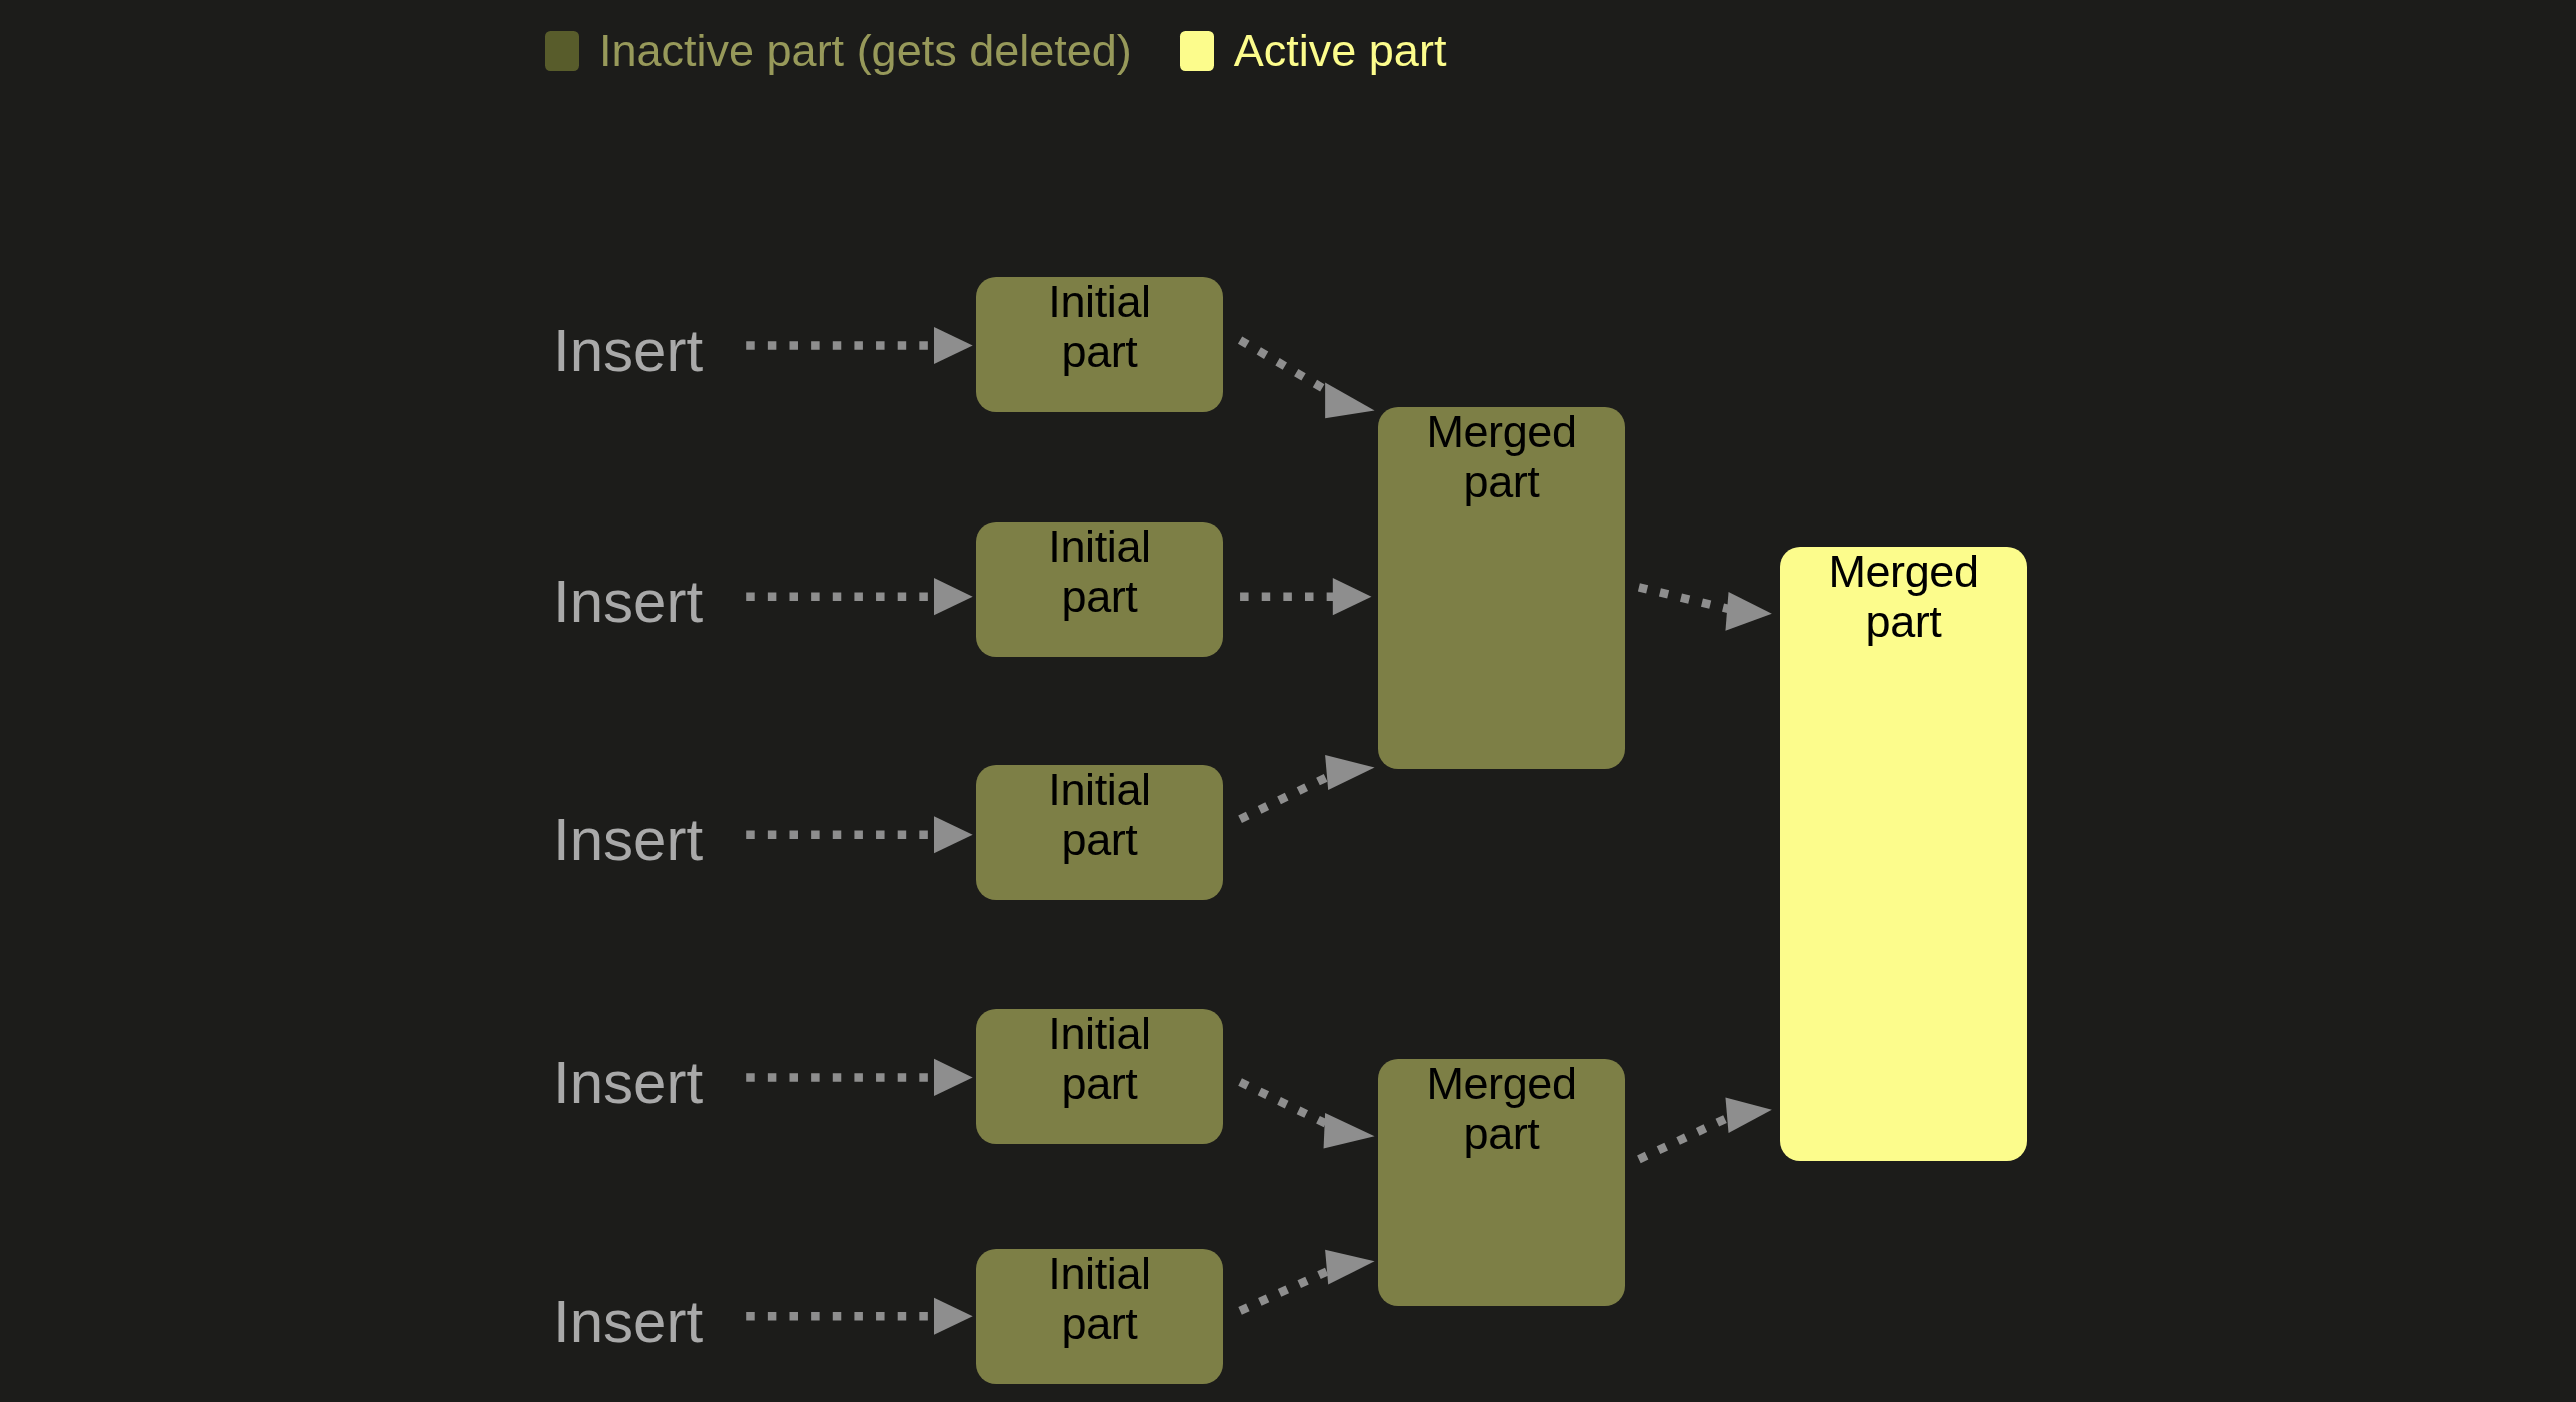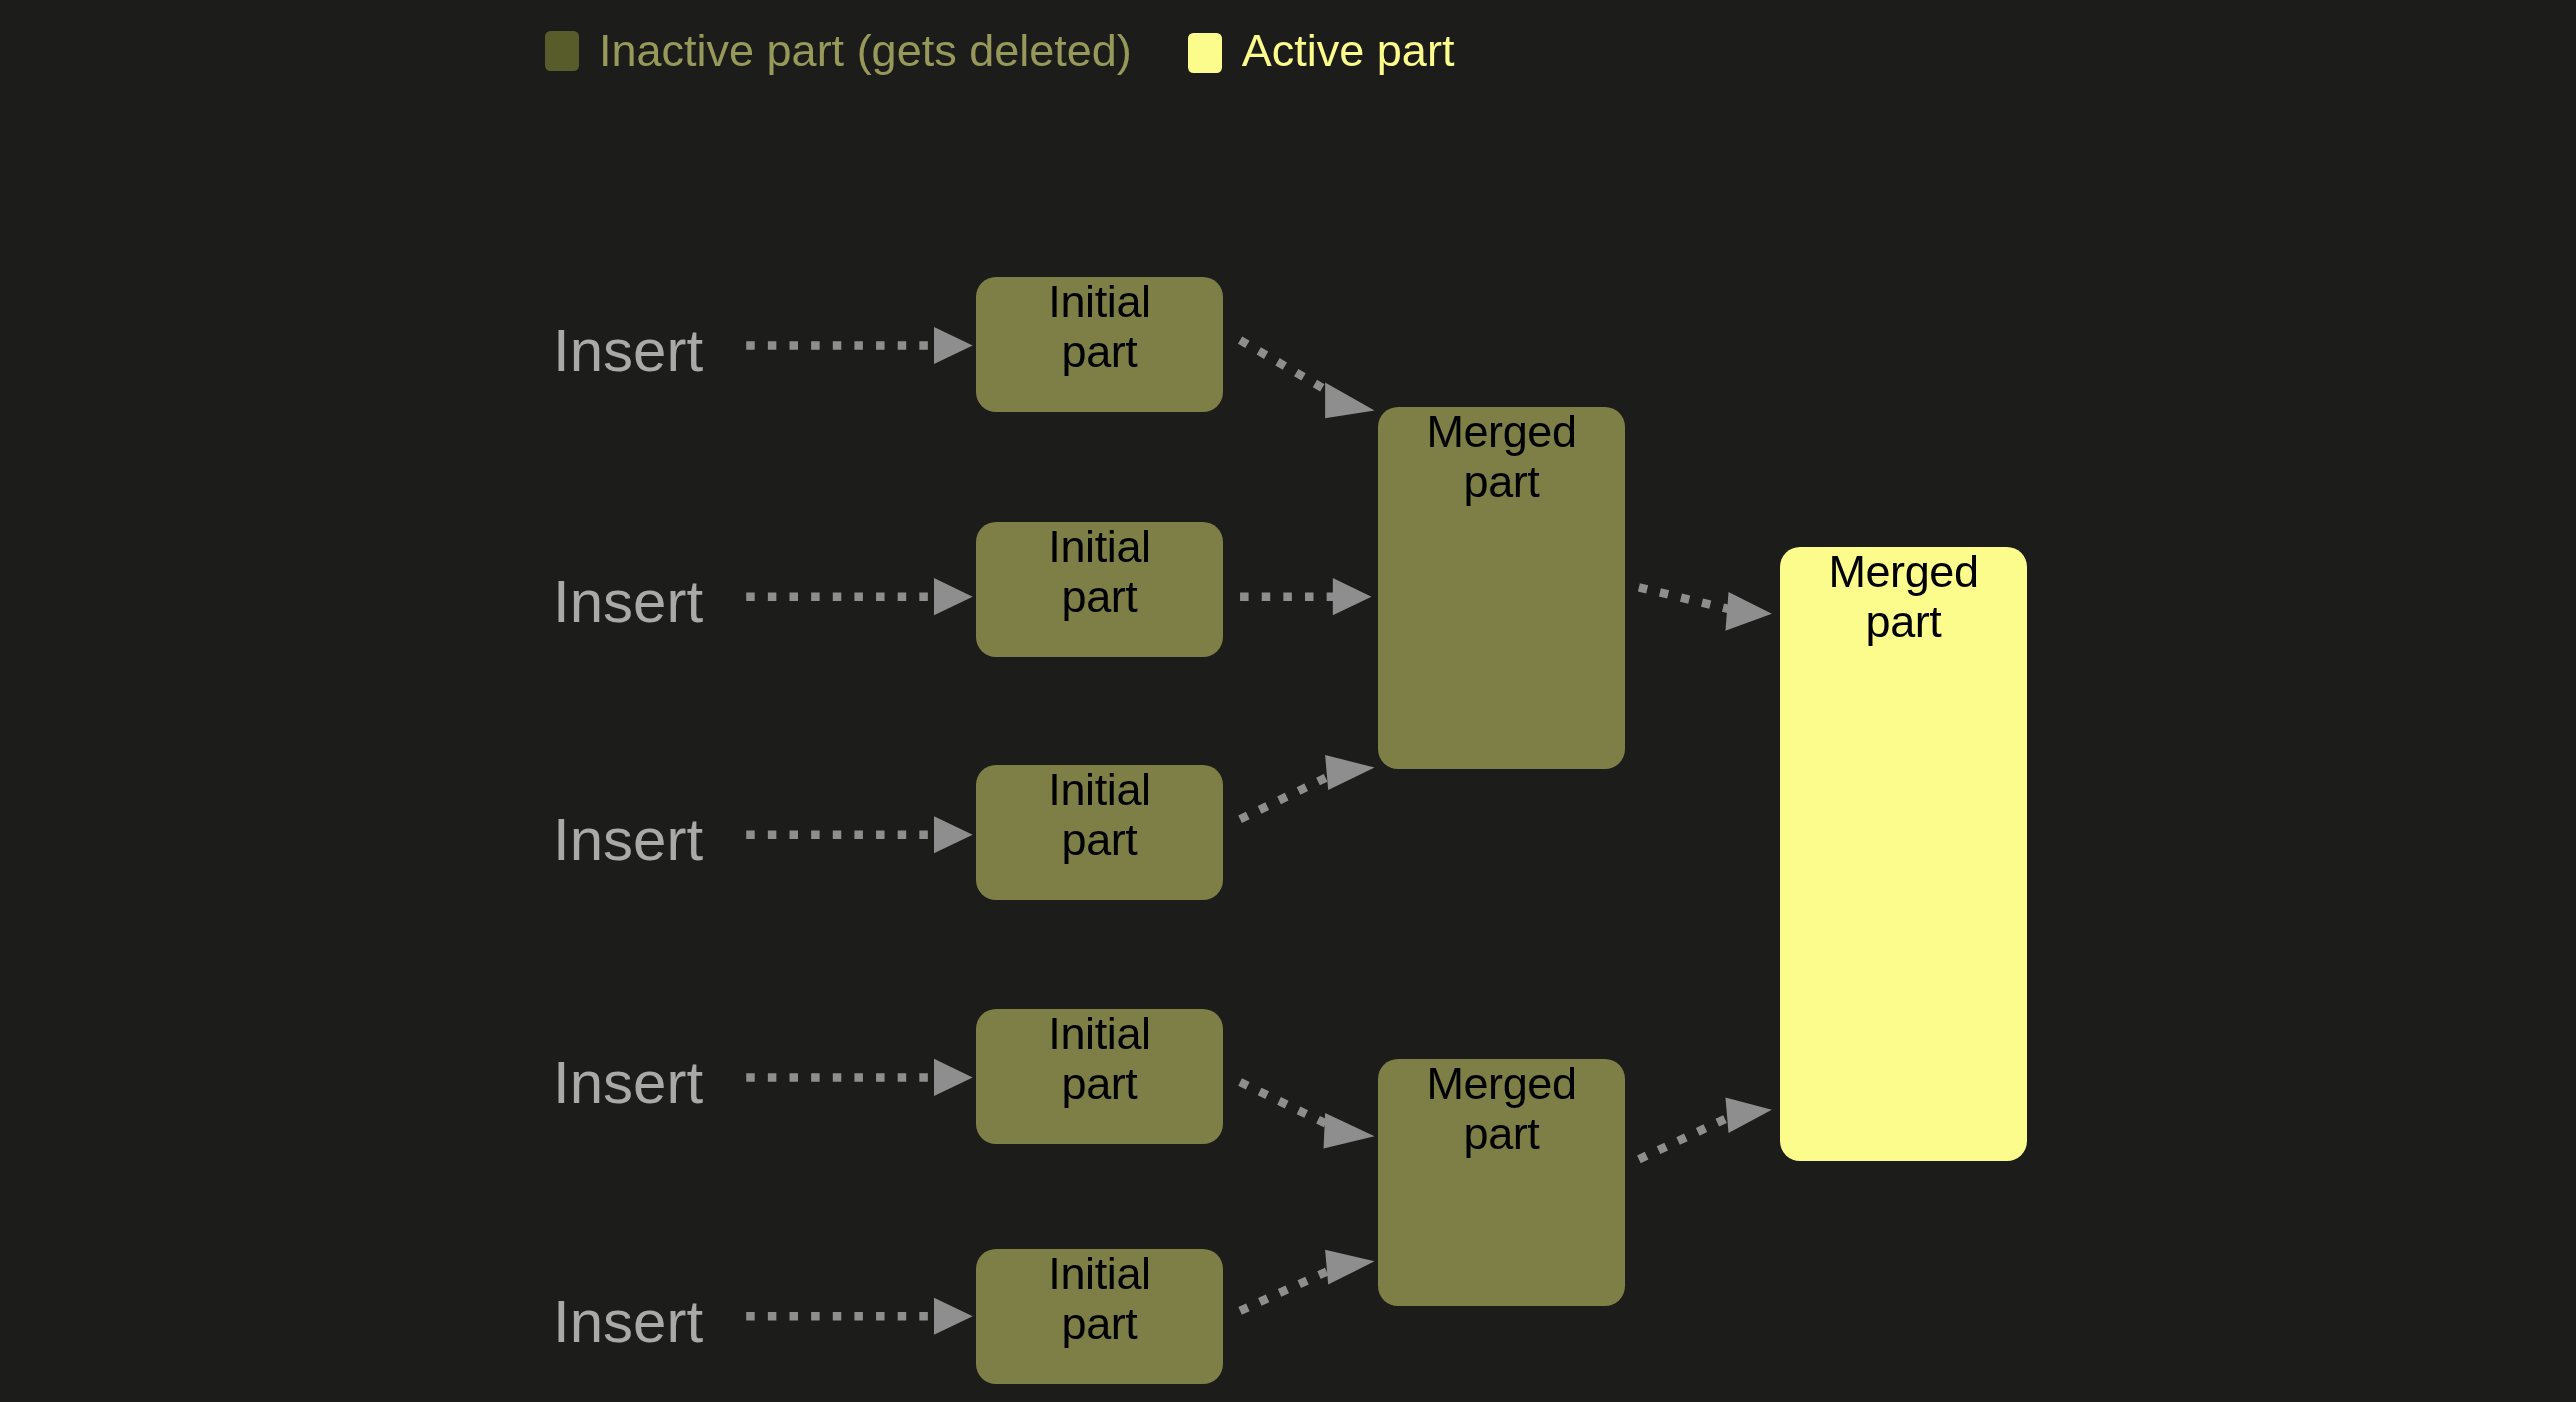--- a/index.html
+++ b/index.html
@@ -17,27 +17,27 @@
     font-family: "Liberation Sans", "DejaVu Sans", sans-serif;
   }
 
   
   .legend {
     position: absolute;
     top: 28px;
     left: 545px;
     display: flex;
     align-items: center;
-    gap: 8px;
+    gap: 0px;
   }
   .legend-item {
     display: flex;
     align-items: center;
   }
-  .legend-item + .legend-item { margin-left: 48px; align-items: flex-end; }
+  .legend-item + .legend-item { margin-left: 48px; }
   .legend-swatch {
     width: 34px;
     height: 40px;
     border-radius: 5.4px;
     flex: 0 0 auto;
   }
   .legend-swatch.inactive { background: #585c2b; }
   .legend-swatch.active   { background: #fcfc8c; }
   .legend-label {
     margin-left: 20px;

